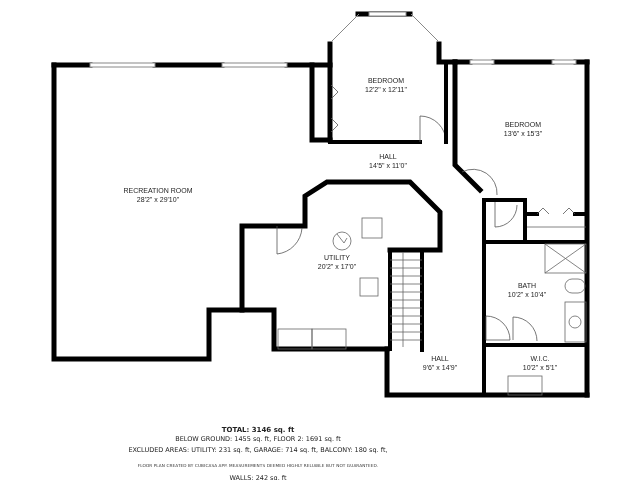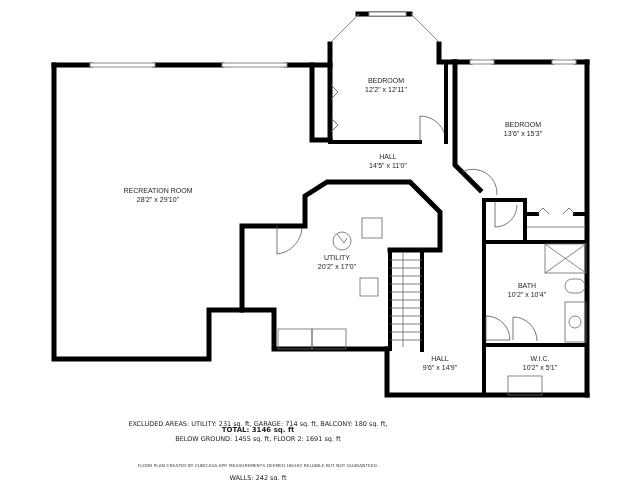--- a/index.html
+++ b/index.html
@@ -142,15 +142,15 @@
   <div>HALL</div>
   <div>9'6" x 14'9"</div>
 </div>
 <div class="room-label" style="left:540px; top:354px;">
   <div>W.I.C.</div>
   <div>10'2" x 5'1"</div>
 </div>
 
 <div class="footer f-total">TOTAL: 3146 sq. ft</div>
 <div class="footer f-line" style="top:435px;">BELOW GROUND: 1455 sq. ft, FLOOR 2: 1691 sq. ft</div>
-<div class="footer f-line" style="top:420px;">EXCLUDED AREAS: UTILITY: 231 sq. ft, GARAGE: 714 sq. ft, BALCONY: 180 sq. ft,</div>
+<div class="footer f-line" style="top:446px;">EXCLUDED AREAS: UTILITY: 231 sq. ft, GARAGE: 714 sq. ft, BALCONY: 180 sq. ft,</div>
 <div class="footer f-line" style="top:474px;">WALLS: 242 sq. ft</div>
 <div class="footer f-credit">FLOOR PLAN CREATED BY CUBICASA APP. MEASUREMENTS DEEMED HIGHLY RELIABLE BUT NOT GUARANTEED.</div>
 
 </body></html>

